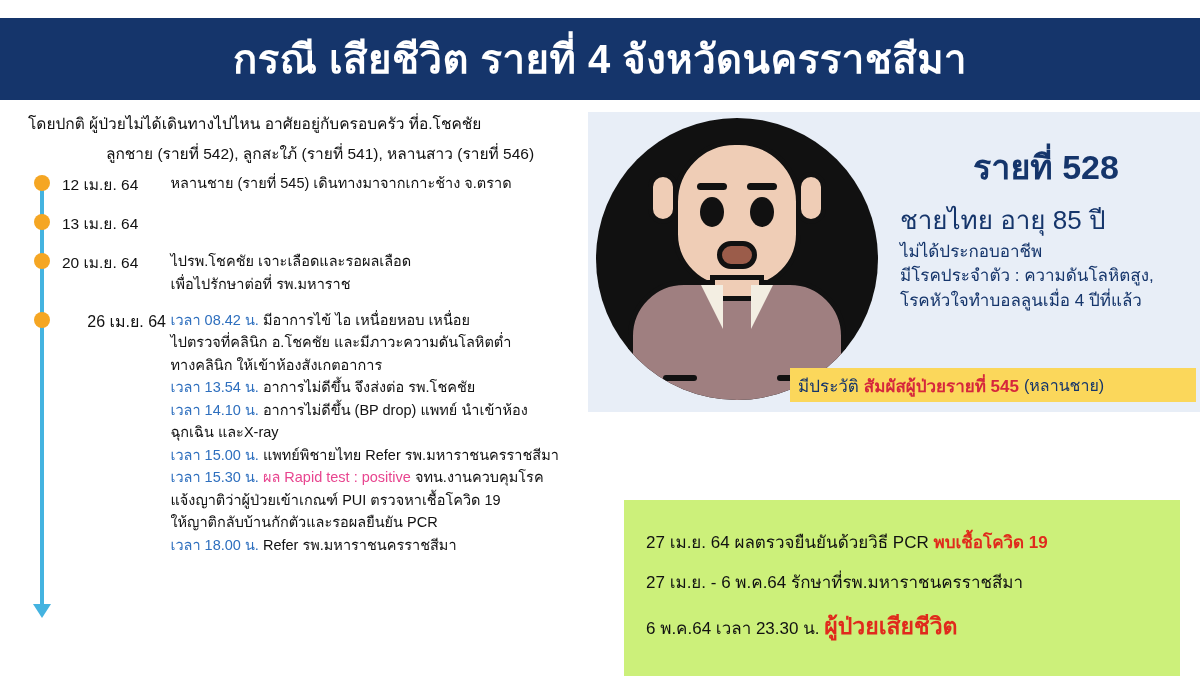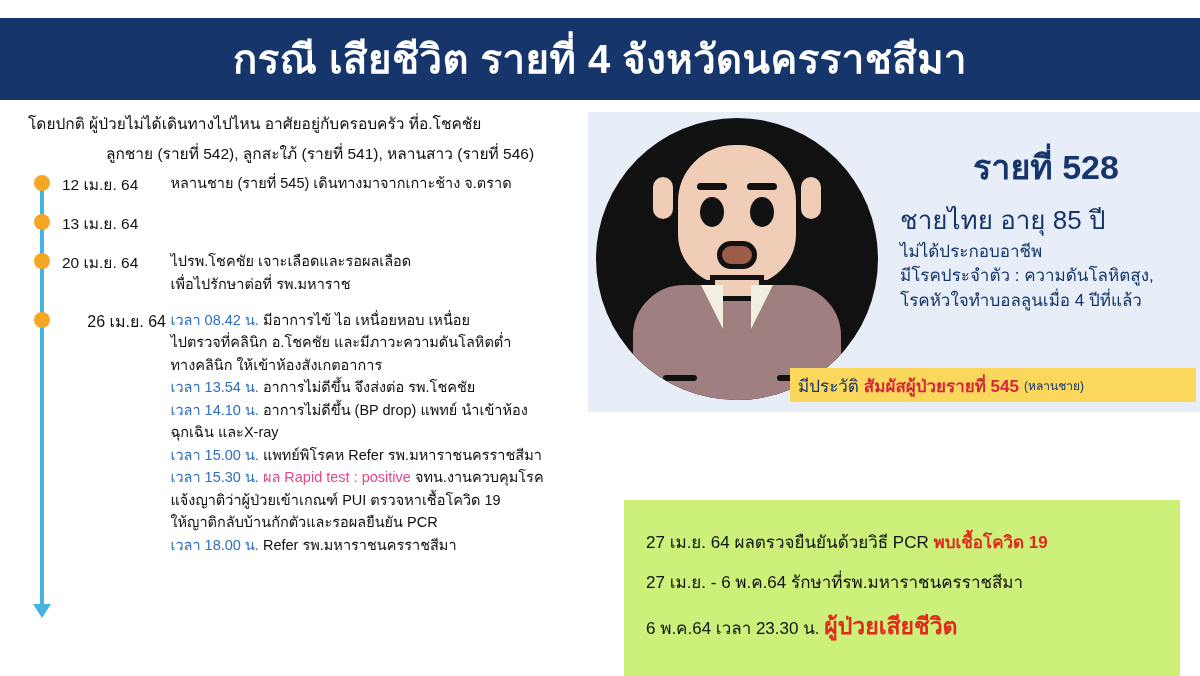--- a/index.html
+++ b/index.html
@@ -231,21 +231,21 @@
   }
   .contact-badge {
     position: absolute;
     left: 790px; top: 368px;
     width: 406px; height: 34px;
     background: #fbd75b;
     display: flex; align-items: center; padding: 0 8px;
   }
   .contact-badge .t1 { color: #15356b; font-size: 17px; }
   .contact-badge .t2 { color: #d6263c; font-size: 17px; font-weight: bold; margin-left: 5px; }
-  .contact-badge .t3 { color: #15356b; font-size: 12px; margin-left: 5px; }
+  .contact-badge .t3 { color: #15356b; font-size: 16px; margin-left: 5px; }
 
   
   .green-box {
     position: absolute;
     left: 624px; top: 452px;
     width: 556px; height: 180px;
     background: #ccf07a;
     padding: 30px 20px 0 22px;
     margin-top: 48px;
   }
@@ -319,21 +319,21 @@
           </span>
           <span class="tl-sub">
             <span class="blue-time">เวลา 14.10 น.</span>
             <span>อาการไม่ดีขึ้น (BP drop) แพทย์ นำเข้าห้อง</span>
           </span>
           <span class="tl-sub">
             <span>ฉุกเฉิน และX-ray</span>
           </span>
           <span class="tl-sub">
             <span class="blue-time">เวลา 15.00 น.</span>
-            <span>แพทย์พิโรคห Refer รพ.มหาราชนครราชสีมา</span>
+            <span>แพทย์พิชายไทย Refer รพ.มหาราชนครราชสีมา</span>
           </span>
           <span class="tl-sub">
             <span class="blue-time">เวลา 15.30 น.</span>
             <span class="pink">ผล Rapid test : positive</span>
             <span> จทน.งานควบคุมโรค</span>
           </span>
           <span class="tl-sub">
             <span>แจ้งญาติว่าผู้ป่วยเข้าเกณฑ์ PUI ตรวจหาเชื้อโควิด 19</span>
           </span>
           <span class="tl-sub">

